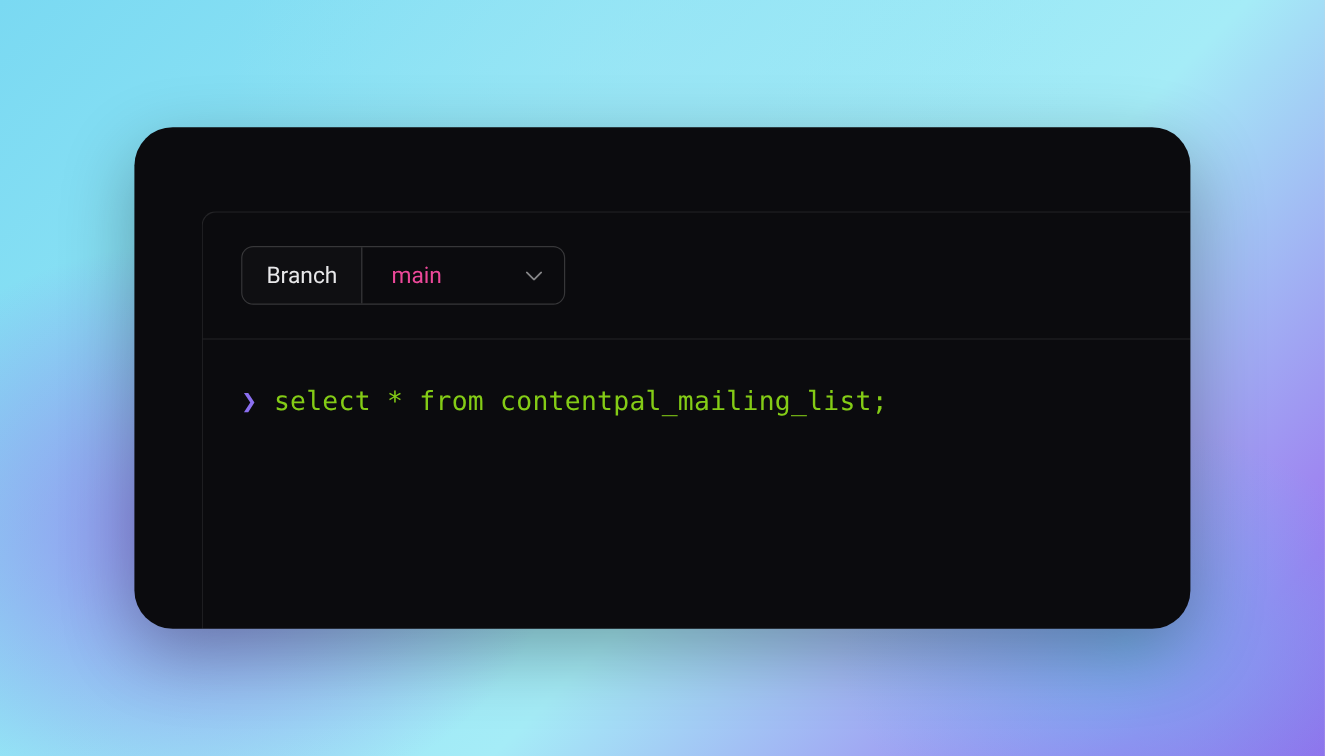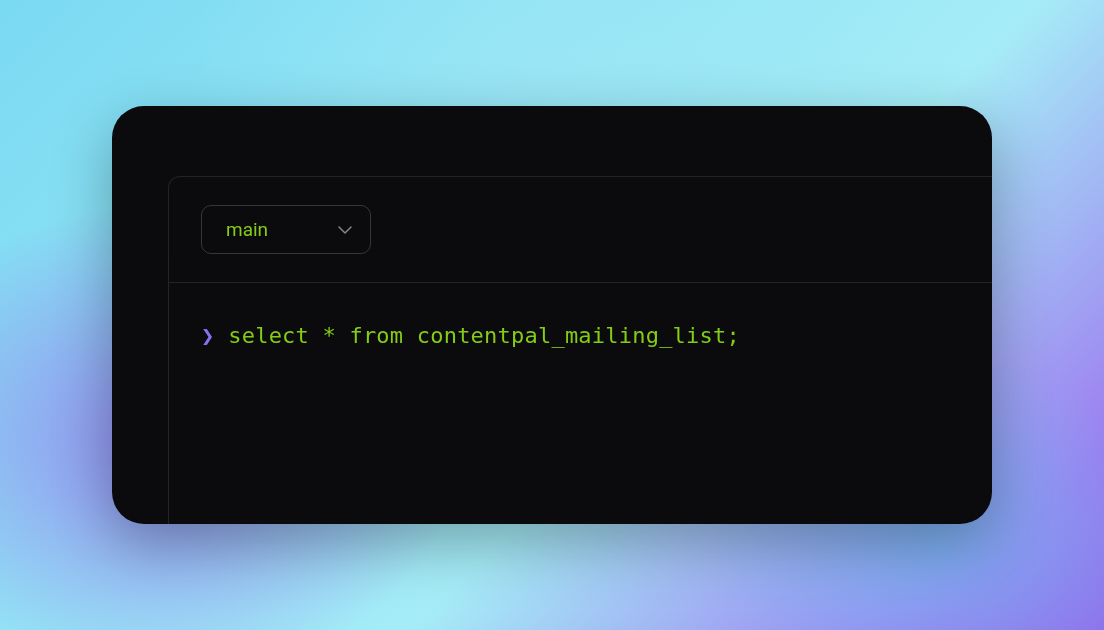--- a/index.html
+++ b/index.html
@@ -78,21 +78,21 @@
       color: #e8e8ea;
       font-size: 19px;
       border-right: 1px solid rgba(255, 255, 255, 0.18);
       background: rgba(255, 255, 255, 0.02);
     }
     
     .branch-dropdown {
       display: flex;
       align-items: center;
       padding: 12px 18px 12px 24px;
-      color: #84cc16;
+      color: #ec4899;
       font-size: 19px;
       cursor: pointer;
       gap: 70px;
     }
     
     .chevron-icon {
       width: 14px;
       height: 14px;
       display: flex;
       align-items: center;
@@ -127,20 +127,23 @@
     }
   </style>
 </head>
 <body>
 
 <div class="terminal-window">
   <div class="inner-panel">
 
     <div class="toolbar">
       <div class="branch-selector">
+        <div class="branch-label">
+          <span>Branch</span>
+        </div>
         <div class="branch-dropdown">
           <span>main</span>
           <span class="chevron-icon">
             <svg width="14" height="8" viewBox="0 0 14 8" fill="none">
               <path d="M1 1L7 7L13 1" stroke-width="1.5" stroke-linecap="round" stroke-linejoin="round"></path>
             </svg>
           </span>
         </div>
       </div>
     </div>

